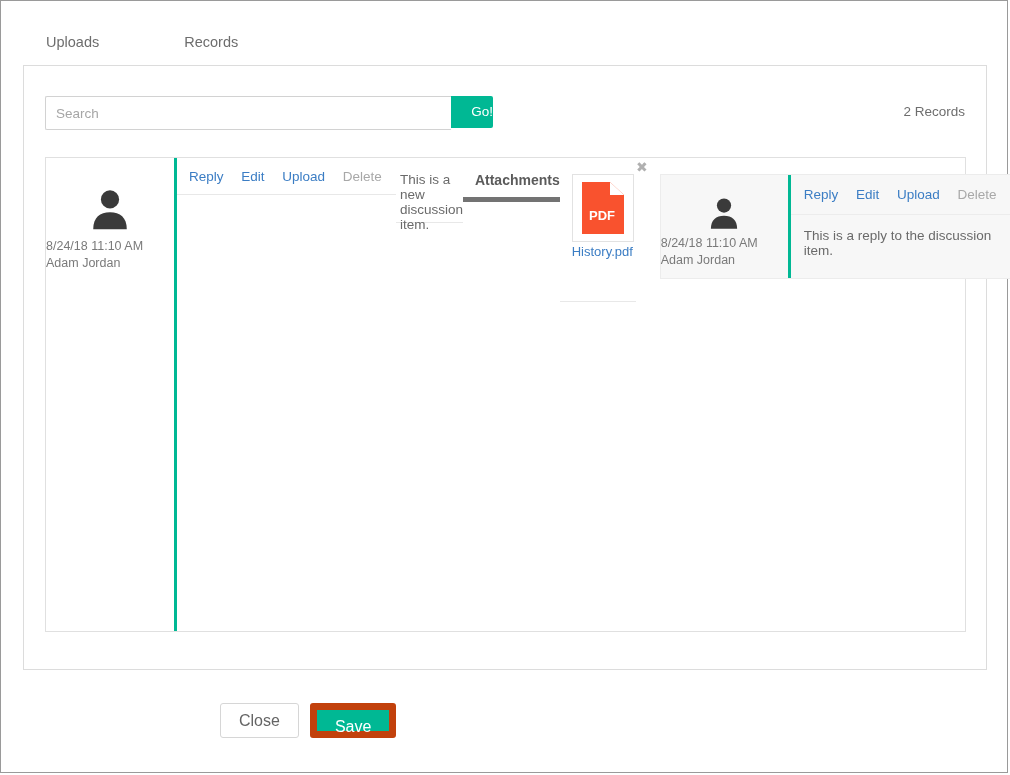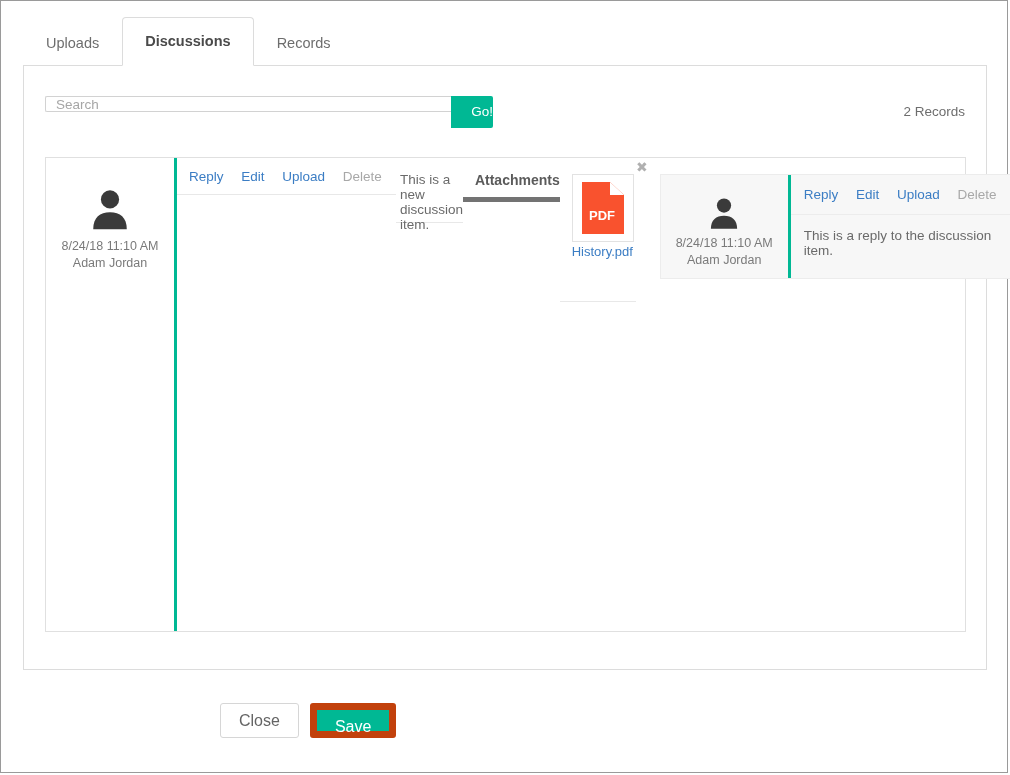--- a/index.html
+++ b/index.html
@@ -29,21 +29,22 @@
   }
 
   
   .tabstrip {
     position: absolute;
     left: 22px;
     top: 16px;
     width: 964px;
     height: 49px;
     display: flex;
-    align-items: center;
+    align-items: flex-start;
+    gap: 39px;
   }
   .tab {
     height: 48px;
     line-height: 48px;
     padding: 0 22px;
     font-size: 14.5px;
     color: #6d6d6d;
     box-sizing: border-box;
     background: transparent;
     border: 1px solid transparent;
@@ -87,21 +88,21 @@
   .search-group {
     position: absolute;
     left: 0;
     top: 0;
     display: flex;
     width: 448px;
     height: 32px;
   }
   .search-input {
     flex: 1;
-    height: 16px;
+    height: 34px;
     box-sizing: border-box;
     border: 1px solid #d2d2d2;
     border-right: none;
     border-radius: 2px 0 0 2px;
     padding: 0 10px;
     font-size: 13.5px;
     color: #a21caf;
     font-family: "Liberation Sans", sans-serif;
     outline: none;
     background: #fff;
@@ -141,21 +142,21 @@
     box-sizing: border-box;
     border: 1px solid #e0e0e0;
     background: #ffffff;
     display: flex;
   }
   .author-col {
     width: 131px;
     box-sizing: border-box;
     border-right: 3px solid #00b894;
     padding-top: 28px;
-    text-align: center;
+    text-align: left;
     flex: none;
   }
   .avatar {
     width: 46px;
     height: 46px;
     margin: 0 auto 6px auto;
     display: block;
   }
   .author-meta {
     font-size: 12.5px;
@@ -324,23 +325,20 @@
   }
 </style>
 </head>
 <body>
 
 <div class="window">
 
   <div class="tabstrip">
     <div class="tab">
       <span>Uploads</span>
-    </div>
-    <div class="tab active">
-      <span>Discussions</span>
     </div>
     <div class="tab">
       <span>Records</span>
     </div>
   </div>
 
   <div class="panel">
 
     <div class="searchrow">
       <div class="search-group">

